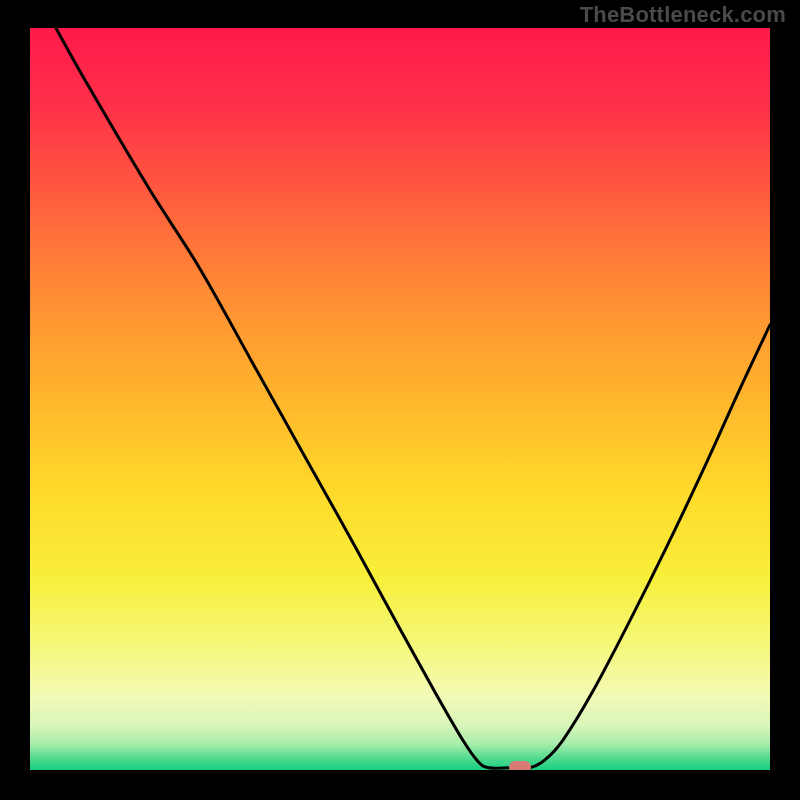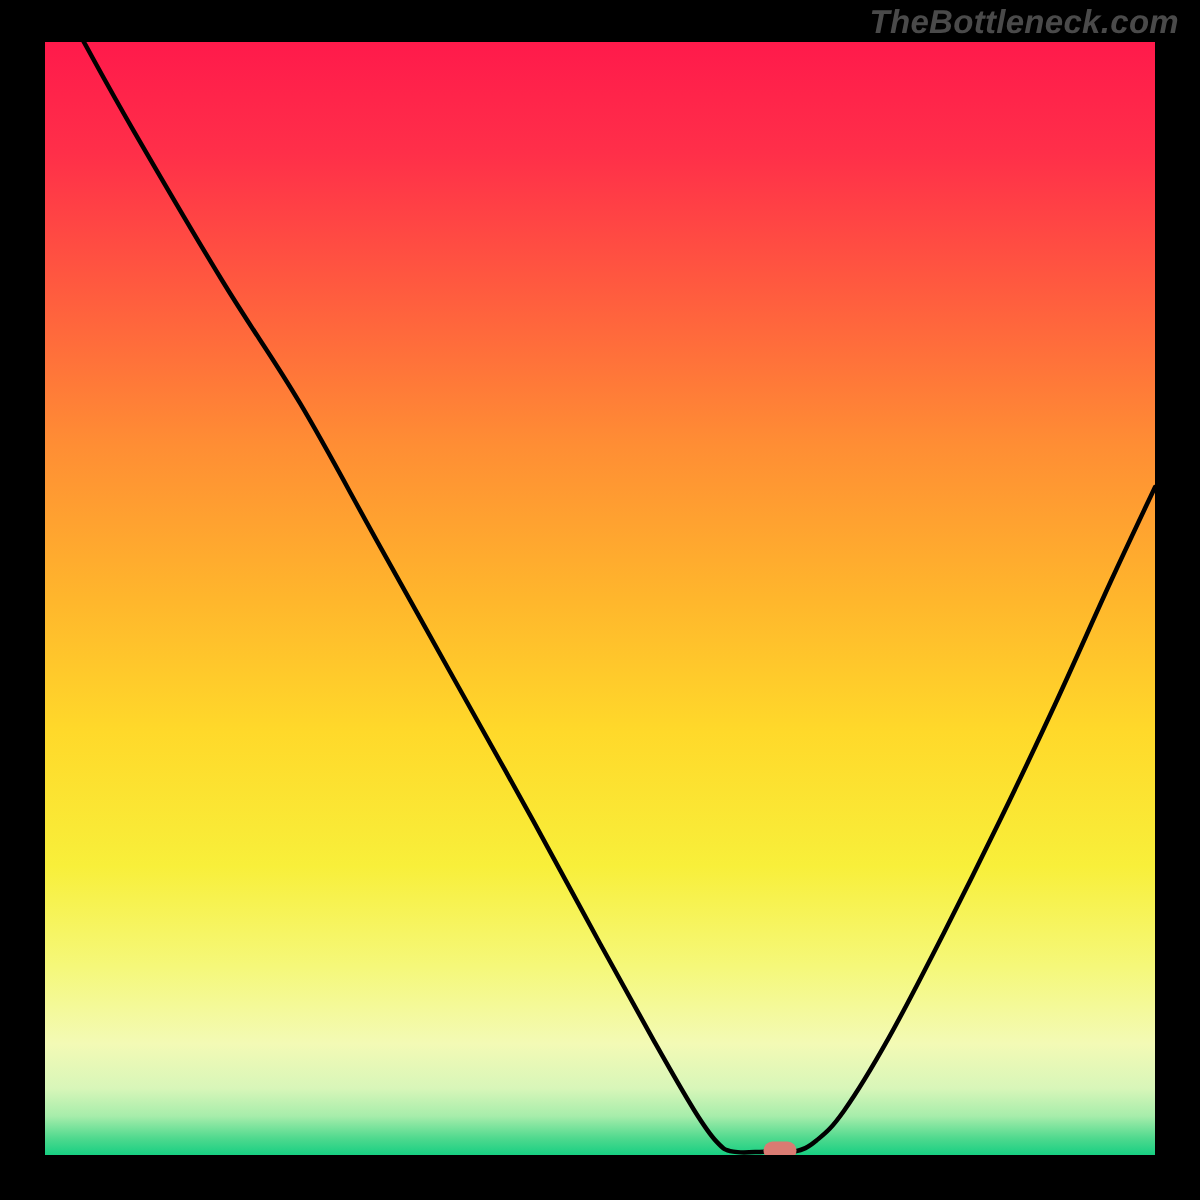--- a/index.html
+++ b/index.html
@@ -19,21 +19,20 @@
   }
   .watermark {
     position: absolute;
     top: 2px;
     right: 14px;
     font-size: 22px;
     font-weight: 600;
     color: #4a4a4a;
     letter-spacing: 0.2px;
     z-index: 10;
-    font-style: italic;
   }
   .plot-area {
     position: absolute;
     left: 30px;
     top: 28px;
     width: 740px;
     height: 742px;
     overflow: hidden;
     z-index: 2;
   }

